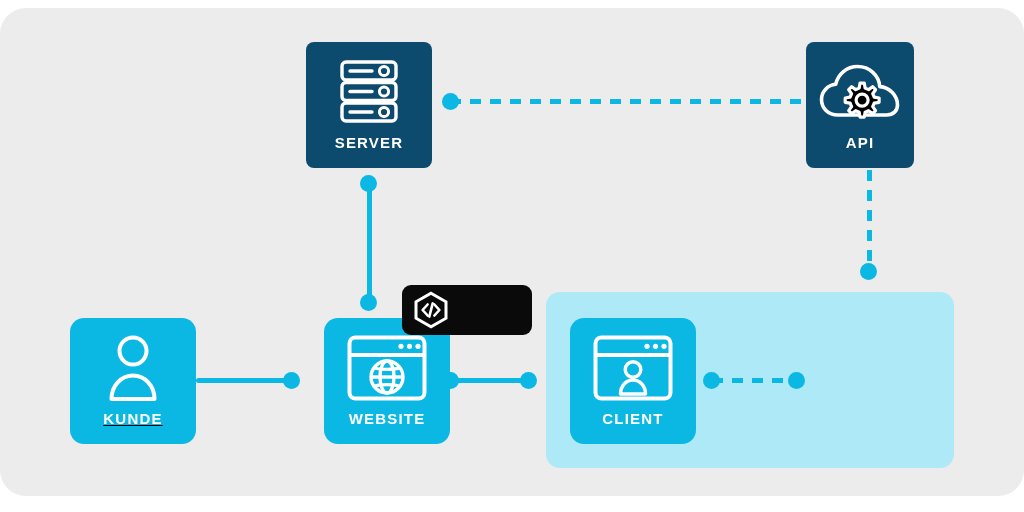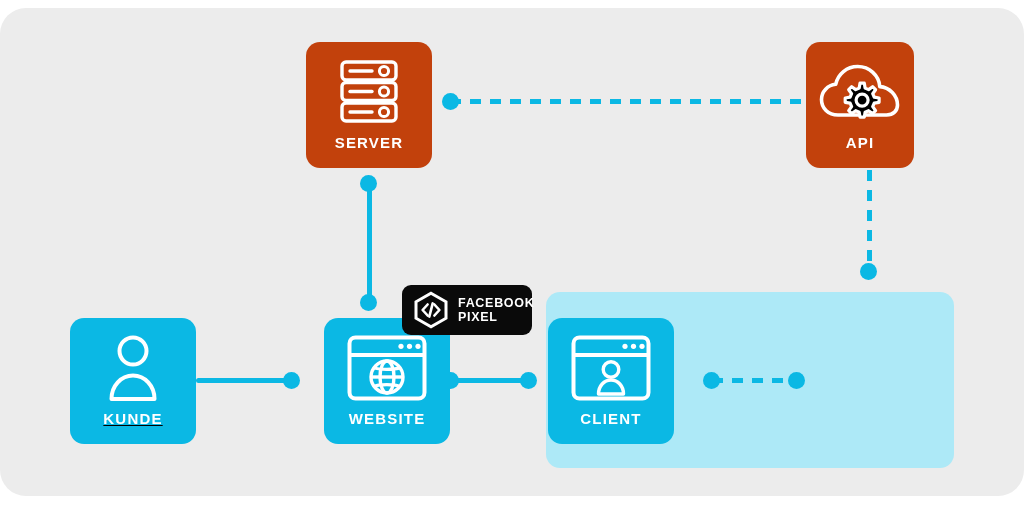--- a/index.html
+++ b/index.html
@@ -39,21 +39,21 @@
   }
   .node {
     position: absolute;
     border-radius: 14px;
     display: flex;
     flex-direction: column;
     align-items: center;
     justify-content: flex-start;
     box-sizing: border-box;
   }
-  .node.dark { background: #c2410c; }
+  .node.dark { background: #0c4a6e; border-radius: 8px; }
   .node.cyan { background: #0bb8e4; }
   .node-icon {
     display: flex;
     align-items: center;
     justify-content: center;
     width: 100%;
   }
   .node-label {
     color: #ffffff;
     font-weight: bold;
@@ -61,21 +61,21 @@
     font-size: 15px;
     text-align: center;
     width: 100%;
     white-space: nowrap;
   }
   
   #node-server  { left: 306px; top: 42px;  width: 126px; height: 126px; }
   #node-api     { left: 806px; top: 42px;  width: 108px; height: 126px; }
   #node-kunde   { left: 70px;  top: 318px; width: 126px; height: 126px; text-decoration: underline; }
   #node-website { left: 306px; top: 318px; width: 126px; height: 126px; margin-left: 18px; }
-  #node-client  { left: 548px; top: 318px; width: 126px; height: 126px; }
+  #node-client  { left: 570px; top: 318px; width: 126px; height: 126px; }
   #node-platt   { left: 806px; top: 318px; width: 126px; height: 126px; }
 
   #node-server .node-icon,
   #node-api .node-icon,
   #node-kunde .node-icon,
   #node-website .node-icon,
   #node-client .node-icon,
   #node-platt .node-icon { height: 84px; padding-top: 8px; }
 
   
@@ -236,19 +236,15 @@
 
   <div class="pixel-badge">
     <span style="display:flex;">
       <svg width="36" height="38" viewBox="0 0 36 38" fill="none">
         <path d="M18 2.2 L33 10.8 L33 27.2 L18 35.8 L3 27.2 L3 10.8 Z" stroke="#fff" stroke-width="3"></path>
         <path d="M14.6 13.5 L9.6 19 L14.6 24.5" stroke="#fff" stroke-width="2.6" stroke-linecap="round" stroke-linejoin="round" fill="none"></path>
         <path d="M21.4 13.5 L26.4 19 L21.4 24.5" stroke="#fff" stroke-width="2.6" stroke-linecap="round" stroke-linejoin="round" fill="none"></path>
         <line x1="19.7" y1="12.4" x2="16.3" y2="25.6" stroke="#fff" stroke-width="2.6" stroke-linecap="round"></line>
       </svg>
     </span>
-    <span style="display:flex; flex-direction:column;">
-      <span class="pixel-text">FACEBOOK</span>
-      <span class="pixel-text">PIXEL</span>
-    </span>
   </div>
 
 </div>
 
 </body></html>

